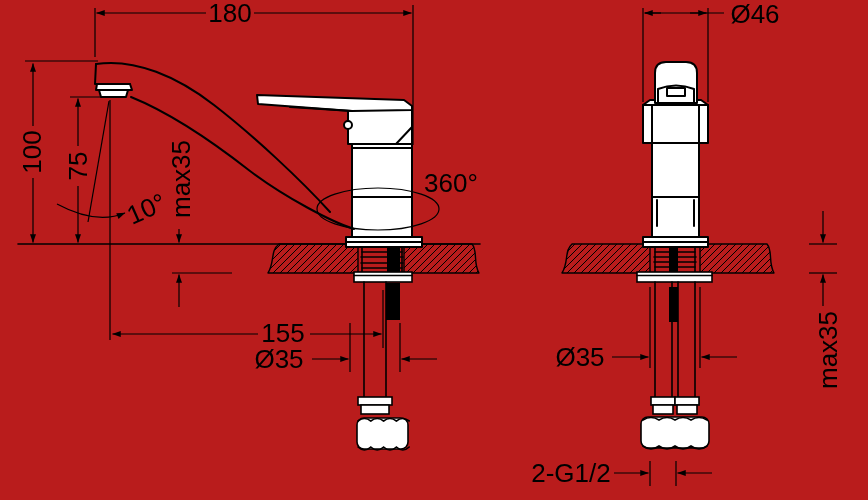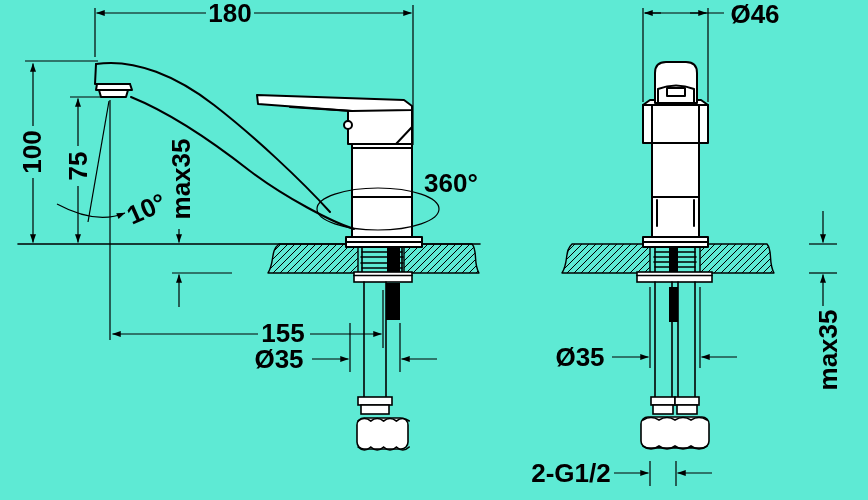--- a/index.html
+++ b/index.html
@@ -1,16 +1,16 @@
 <!DOCTYPE html>
 <html><head>
 <meta charset="utf-8">
 <style>
   html,body{margin:0;padding:0;background:#ffffff;}
-  .stage{width:868px;height:500px;background:#5eead4;position:relative;overflow:hidden;font-weight:bold;}
+  .stage{width:868px;height:500px;background:#b91c1c;position:relative;overflow:hidden;}
   svg{display:block;}
   .ol{stroke:#000;stroke-width:2;fill:none;stroke-linejoin:round;stroke-linecap:round;}
   .olw{stroke:#000;stroke-width:2;fill:#fff;stroke-linejoin:round;}
   .md{stroke:#000;stroke-width:1.6;fill:none;stroke-linecap:round;}
   .mdw{stroke:#000;stroke-width:1.6;fill:#fff;}
   .thin{stroke:#000;stroke-width:1.2;fill:none;}
   .blk{fill:#000;stroke:none;}
   .hatched{fill:url(#hatch);stroke:#000;stroke-width:1.4;stroke-linejoin:round;}
   .dim{font-family:"Liberation Sans", sans-serif;font-size:26px;fill:#000;}
 </style>

